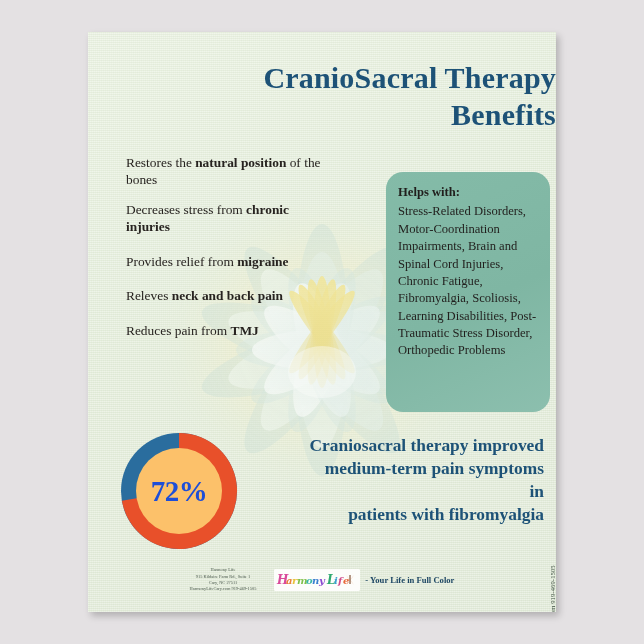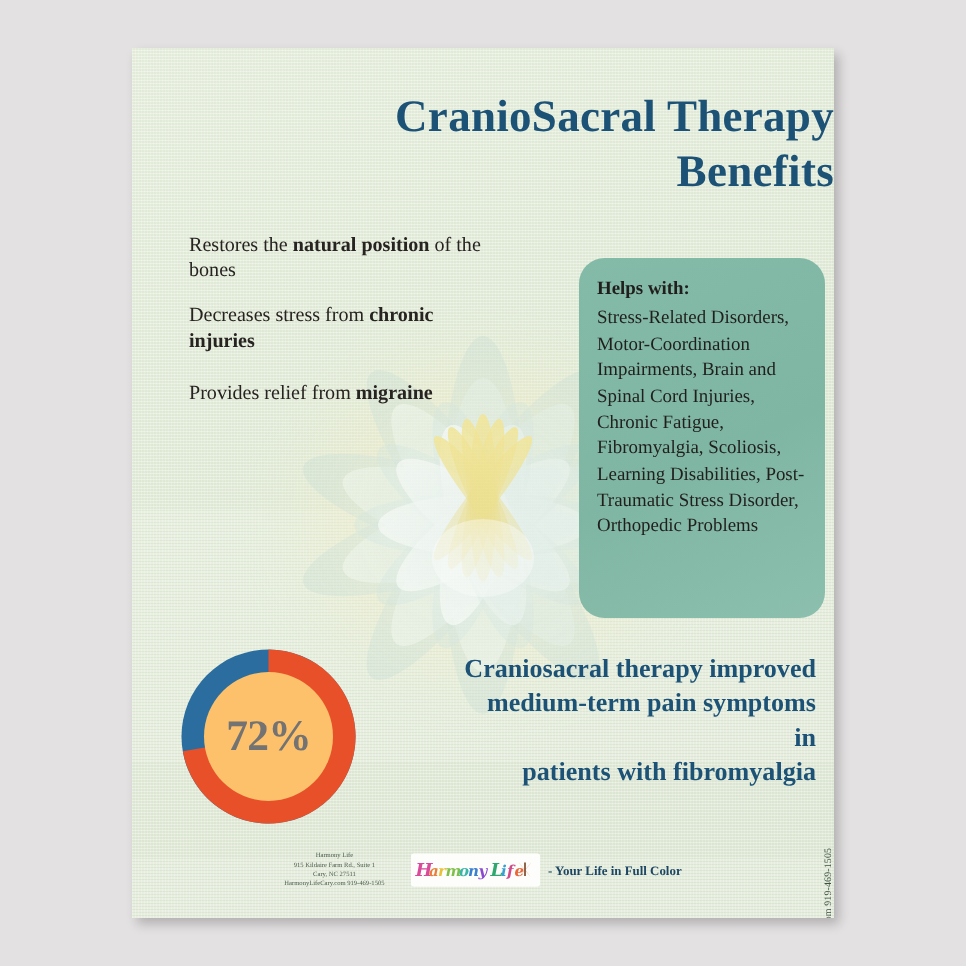--- a/index.html
+++ b/index.html
@@ -91,21 +91,21 @@
   
   #donutwrap{
     position:absolute;
     left:30px; top:398px;
     width:122px;height:122px;
     z-index:4;
   }
   #pct{
     position:absolute;inset:0;
     display:flex;align-items:center;justify-content:center;
-    color:#737373;
+    color:#1d4ed8;
     font-size:29px;
     font-weight:bold;
     letter-spacing:-.5px;
     pointer-events:none;
   }
 
   
   #tagline{
     position:absolute;
     left:148px; top:402px;
@@ -242,20 +242,26 @@
 
   <div id="benefits">
     <div class="benefit">
       <span>Restores the </span><b>natural position</b><span> of the bones</span>
     </div>
     <div class="benefit gap">
       <span>Decreases  stress from </span><b>chronic injuries</b><span></span>
     </div>
     <div class="benefit gap">
       <span>Provides relief  from </span><b>migraine</b><span></span>
+    </div>
+    <div class="benefit gap">
+      <span>Releves </span><b>neck and back pain</b><span></span>
+    </div>
+    <div class="benefit">
+      <span>Reduces pain from </span><b>TMJ</b><span></span>
     </div>
   </div>
 
   <div id="helps">
     <span class="hd">Helps with:</span>
     <span class="body">Stress-Related Disorders, Motor-Coordination Impairments, Brain and Spinal Cord Injuries, Chronic Fatigue, Fibromyalgia, Scoliosis, Learning Disabilities, Post-Traumatic Stress Disorder, Orthopedic Problems</span>
   </div>
 
   <div id="donutwrap">
     <svg viewBox="0 0 122 122" width="122" height="122">

